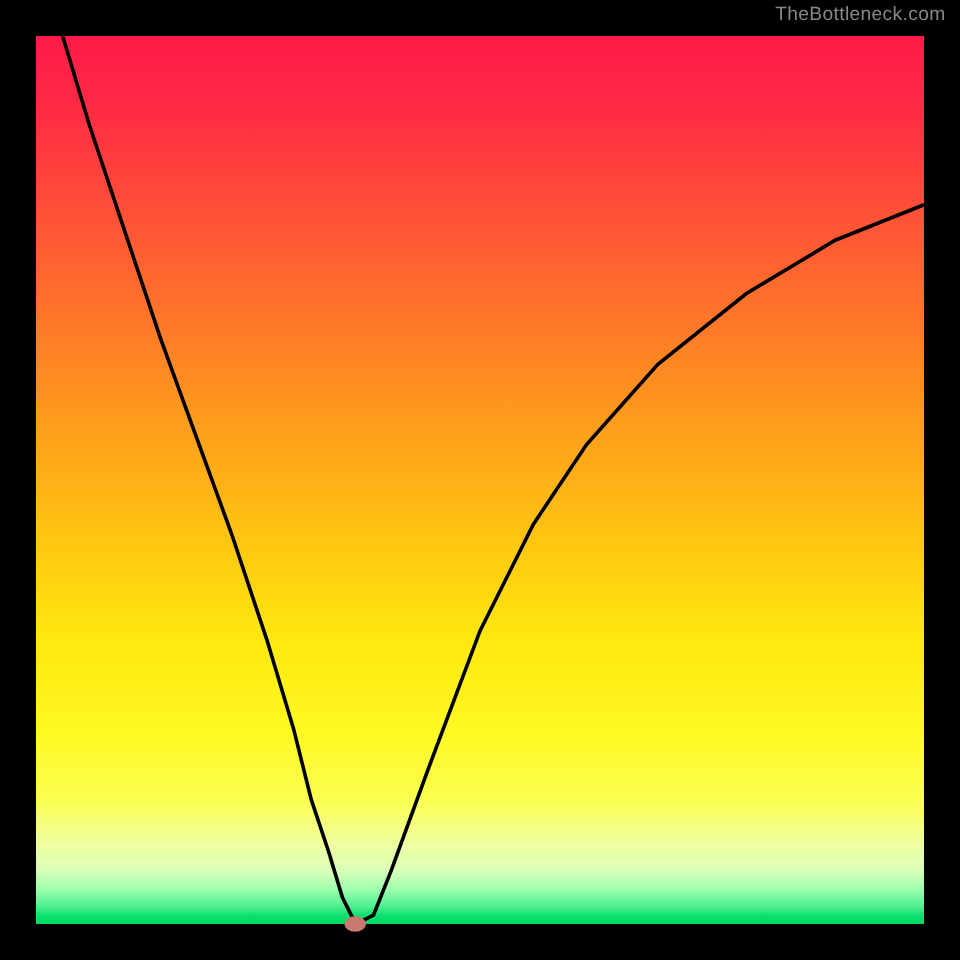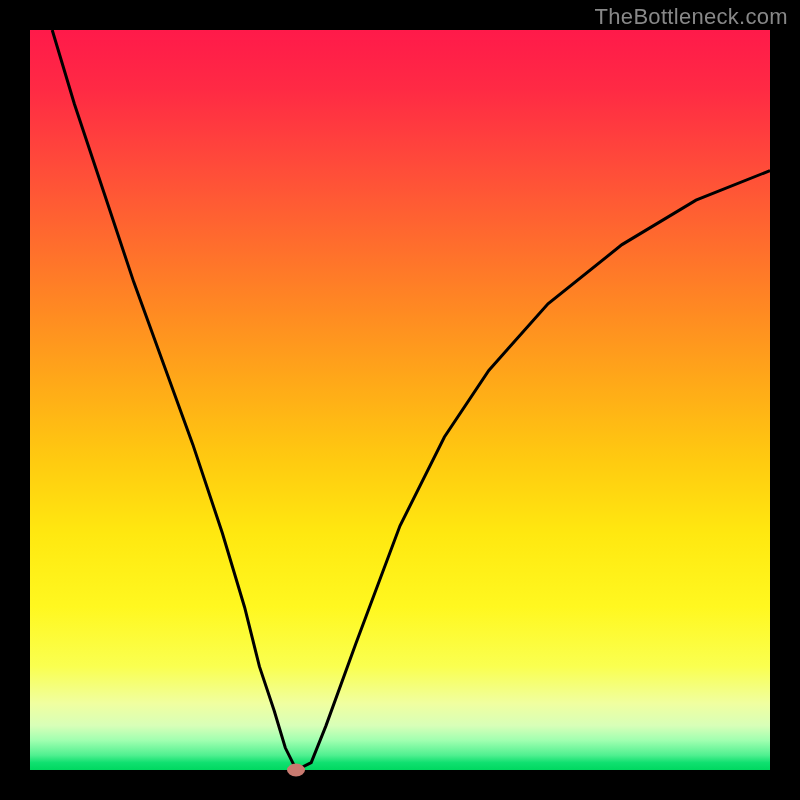--- a/index.html
+++ b/index.html
@@ -9,21 +9,21 @@
     background: #000;
     position: relative;
     overflow: hidden;
     font-family: Arial, sans-serif;
   }
   .watermark {
     position: absolute;
     top: 4px;
     right: 12px;
     color: #888;
-    font-size: 22px;
+    font-size: 16px;
     font-weight: 500;
     letter-spacing: 0.3px;
     z-index: 10;
   }
   .plot-area {
     position: absolute;
     left: 30px;
     top: 30px;
     width: 740px;
     height: 740px;

